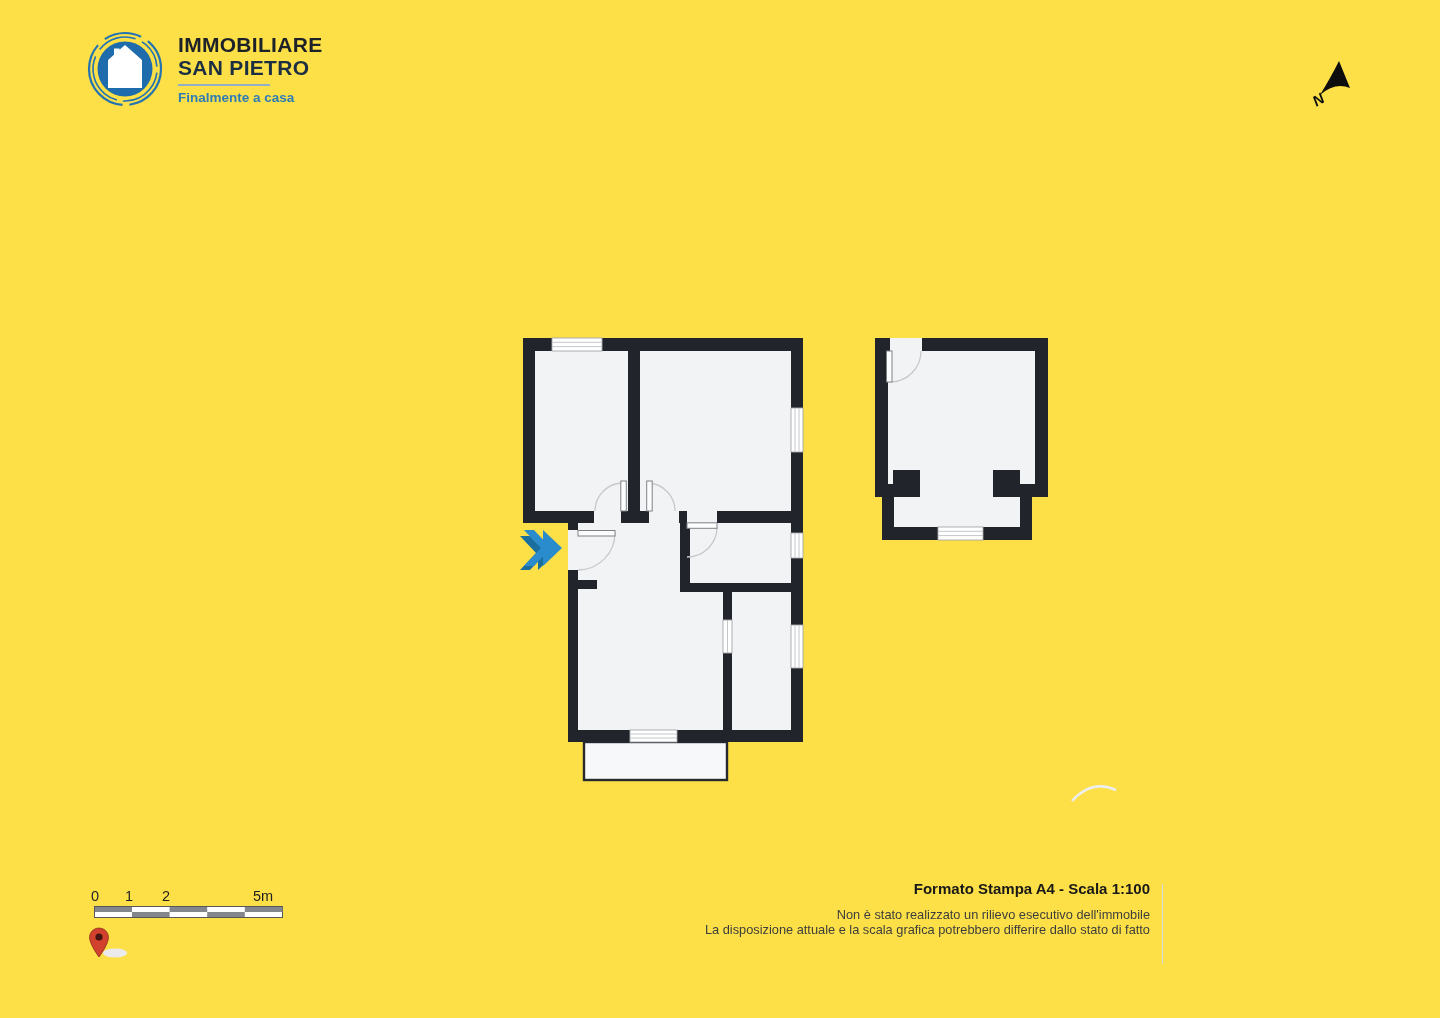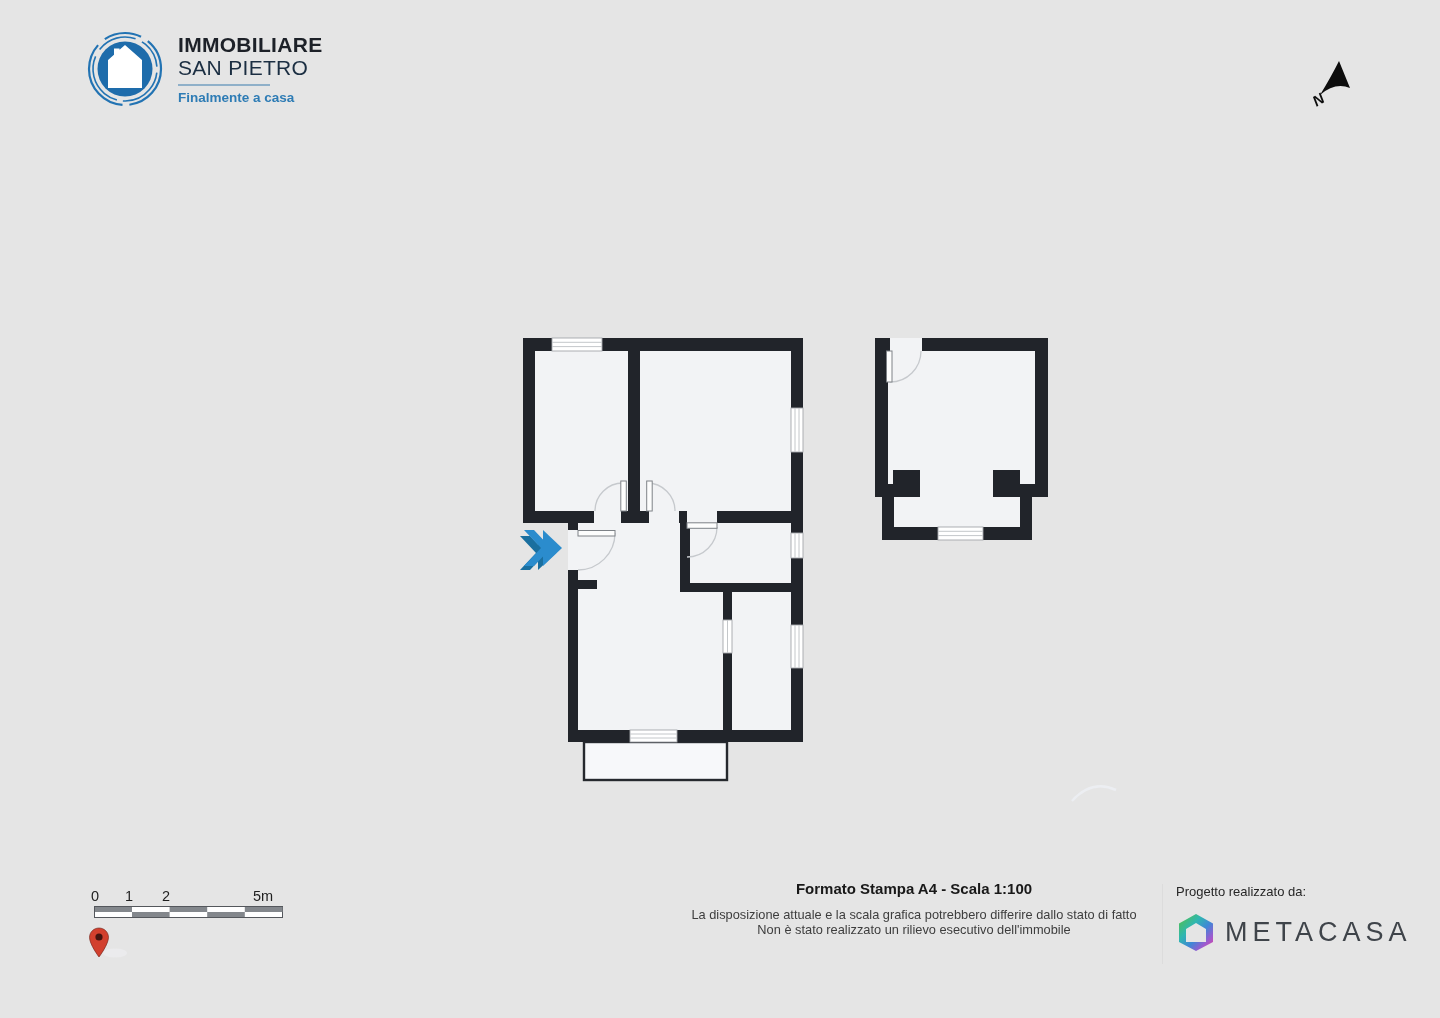--- a/index.html
+++ b/index.html
@@ -1,44 +1,44 @@
 <!DOCTYPE html>
 <html><head>
 <meta charset="utf-8">
 <style>
   html,body{margin:0;padding:0;background:#ffffff;}
   body{font-family:"Liberation Sans", sans-serif; -webkit-font-smoothing:antialiased;}
-  .page{position:relative;width:1440px;height:1018px;background:#e5e5e5;overflow:hidden;}
+  .page{position:relative;width:1440px;height:1018px;background:#fde047;overflow:hidden;}
 
   
   .agency-logo{position:absolute;left:86px;top:30px;display:flex;align-items:center;}
   .agency-logo .logo-text{margin-left:14px;}
   .agency-name1{font-size:21px;font-weight:bold;letter-spacing:.3px;color:#1d2128;line-height:23px;}
-  .agency-name2{font-size:21px;font-weight:normal;letter-spacing:.3px;color:#1b2e42;line-height:23px;}
+  .agency-name2{font-size:21px;font-weight:bold;letter-spacing:.3px;color:#1b2e42;line-height:23px;}
   .agency-divider{height:2px;background:#8fb0c9;width:92px;margin:5px 0 4px 0;}
   .agency-tagline{font-size:13.5px;font-weight:700;color:#2e7cb5;}
 
   
   .north{position:absolute;left:1306px;top:56px;}
 
   
   .plan{position:absolute;left:505px;top:330px;}
 
   
   .scalebar-labels{position:absolute;left:94px;top:888px;width:220px;height:18px;font-size:14.5px;color:#1f1f1f;}
   .scalebar-labels span{position:absolute;top:0;}
   .sb-0{left:-3px;} .sb-1{left:31px;} .sb-2{left:68px;} .sb-5{left:159px;}
   .scalebar-svg{position:absolute;left:94px;top:906px;}
 
   
   .pin{position:absolute;left:88px;top:926px;}
   .address{position:absolute;left:122px;top:928px;font-size:16px;line-height:21px;color:#313131;}
 
   
-  .print-info{position:absolute;top:880px;left:664px;width:500px;text-align:center;}
+  .print-info{position:absolute;top:880px;left:650px;width:500px;text-align:right;}
   .print-title{font-size:15px;font-weight:bold;color:#181818;margin-bottom:11px;}
   .print-disc{font-size:12.8px;line-height:14.6px;color:#3d3d3d;}
 
   
   .credits-divider{position:absolute;left:1162px;top:884px;width:1px;height:80px;background:#dcdcdc;}
   .credits{position:absolute;left:1176px;top:884px;}
   .credits-label{font-size:13px;color:#262626;}
   .credits-row{display:flex;align-items:center;margin-top:13px;}
   .brand-name{font-size:27px;letter-spacing:5px;color:#3f444a;margin-left:9px;font-weight:400;}
 </style>
@@ -202,38 +202,19 @@
   </svg>
 
   <svg class="pin" width="42" height="34" viewBox="0 0 42 34">
     <ellipse cx="27" cy="27" rx="12" ry="4.5" fill="#ebebed"></ellipse>
     <path d="M11 2 C5.7 2 1.5 6.2 1.5 11.4 C1.5 18.4 11 31 11 31 C11 31 20.5 18.4 20.5 11.4 C20.5 6.2 16.3 2 11 2 Z" fill="#d2402e" stroke="#6d2018" stroke-width="0.6"></path>
     <circle cx="11" cy="11" r="3.6" fill="#451410"></circle>
   </svg>
 
   <div class="print-info">
     <div class="print-title">Formato Stampa A4 - Scala 1:100</div>
+    <div class="print-disc">Non è stato realizzato un rilievo esecutivo dell'immobile</div>
     <div class="print-disc">La disposizione attuale e la scala grafica potrebbero differire dallo stato di fatto</div>
-    <div class="print-disc">Non è stato realizzato un rilievo esecutivo dell'immobile</div>
   </div>
 
   <div class="credits-divider"></div>
-  <div class="credits">
-    <div class="credits-label">Progetto realizzato da:</div>
-    <div class="credits-row">
-      <svg width="40" height="41" viewBox="0 0 40 41">
-        <defs>
-          <linearGradient id="mcg" x1="0%" y1="0%" x2="100%" y2="100%">
-            <stop offset="0%" stop-color="#59c13f"></stop>
-            <stop offset="35%" stop-color="#2fb7b0"></stop>
-            <stop offset="58%" stop-color="#3f87d6"></stop>
-            <stop offset="78%" stop-color="#9a5bd0"></stop>
-            <stop offset="100%" stop-color="#ee3f96"></stop>
-          </linearGradient>
-        </defs>
-        <path fill="url(#mcg)" fill-rule="evenodd" d="M20 2 L37 11.5 L37 30 L20 39 L3 30 L3 11.5 Z
-             M20 11 L30 17 L30 30 L10 30 L10 17 Z"></path>
-      </svg>
-      <span class="brand-name">METACASA</span>
-    </div>
-  </div>
 
 </div>
 
 </body></html>

